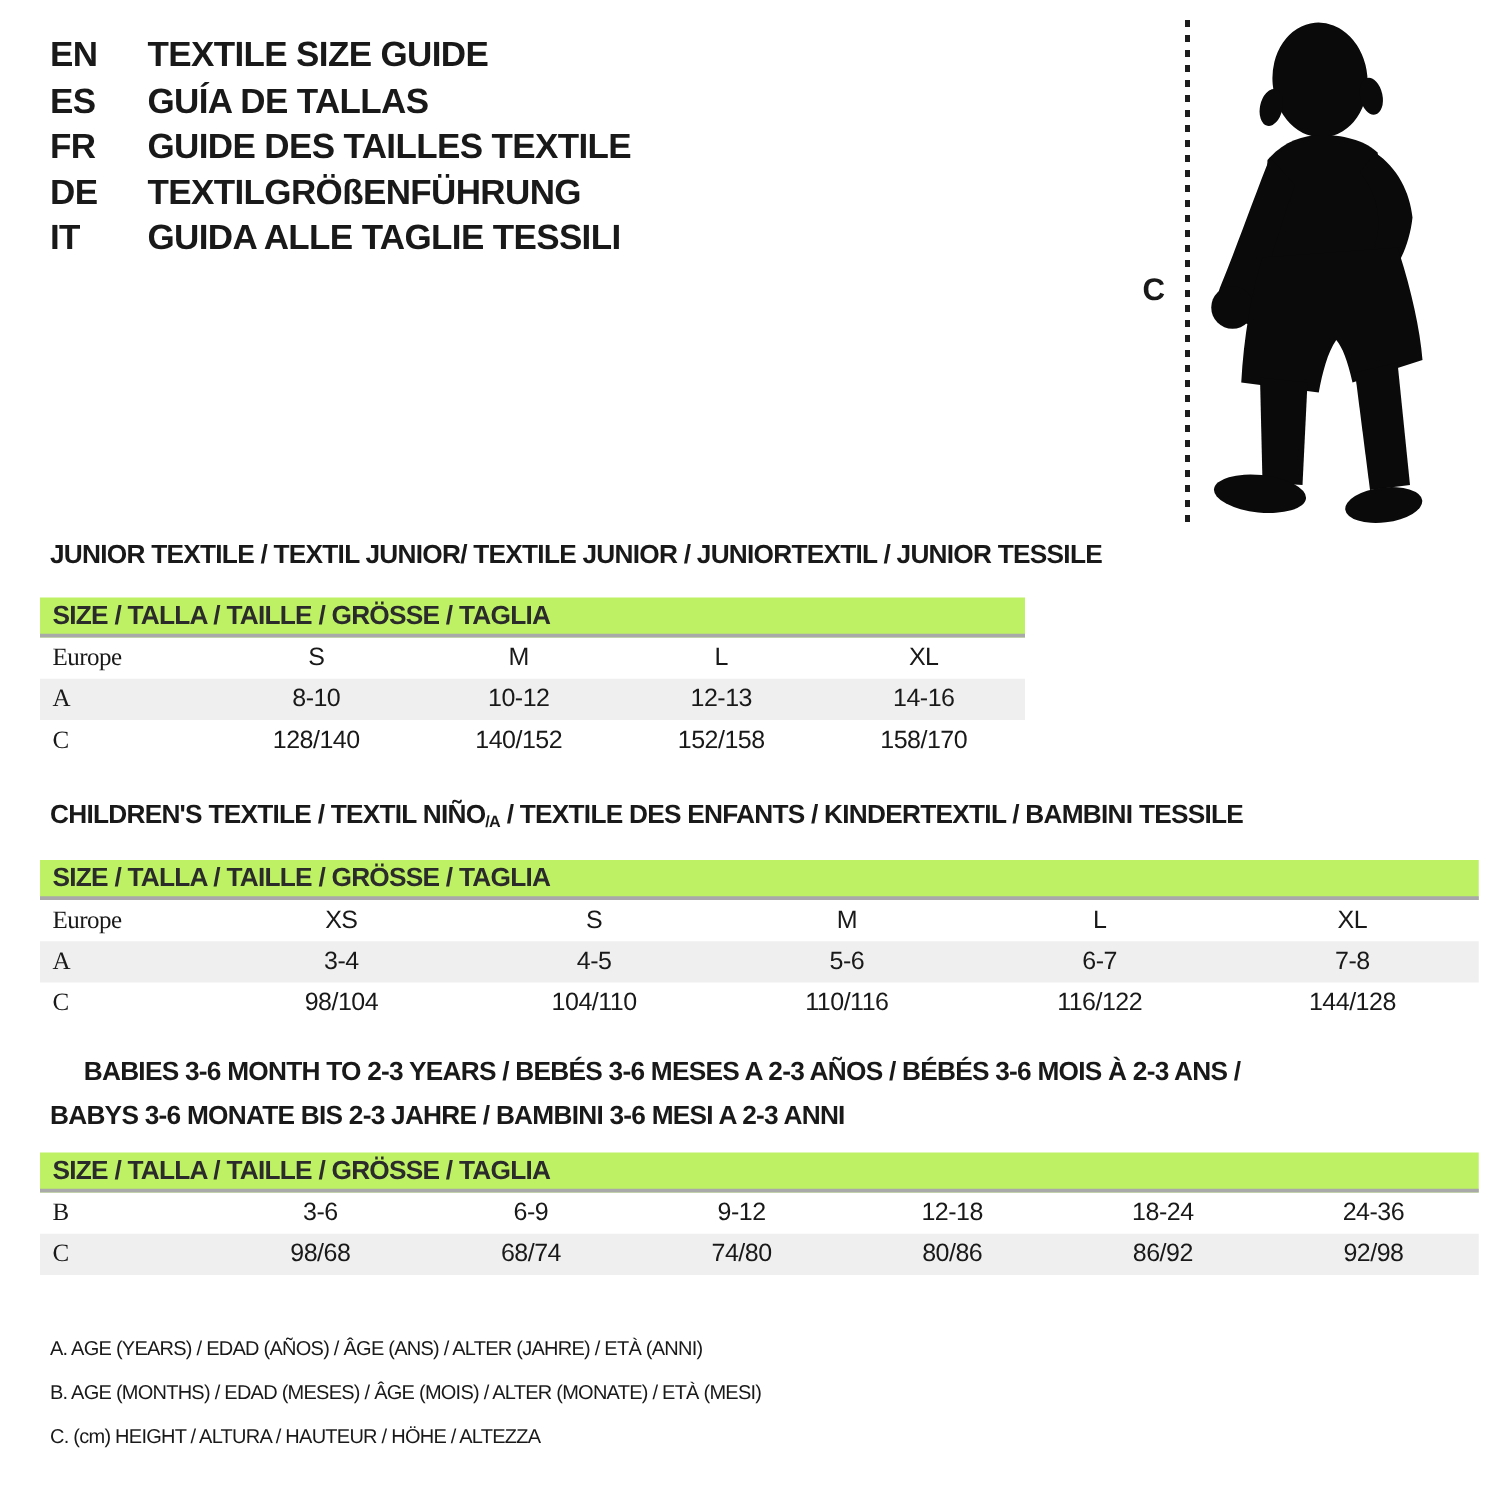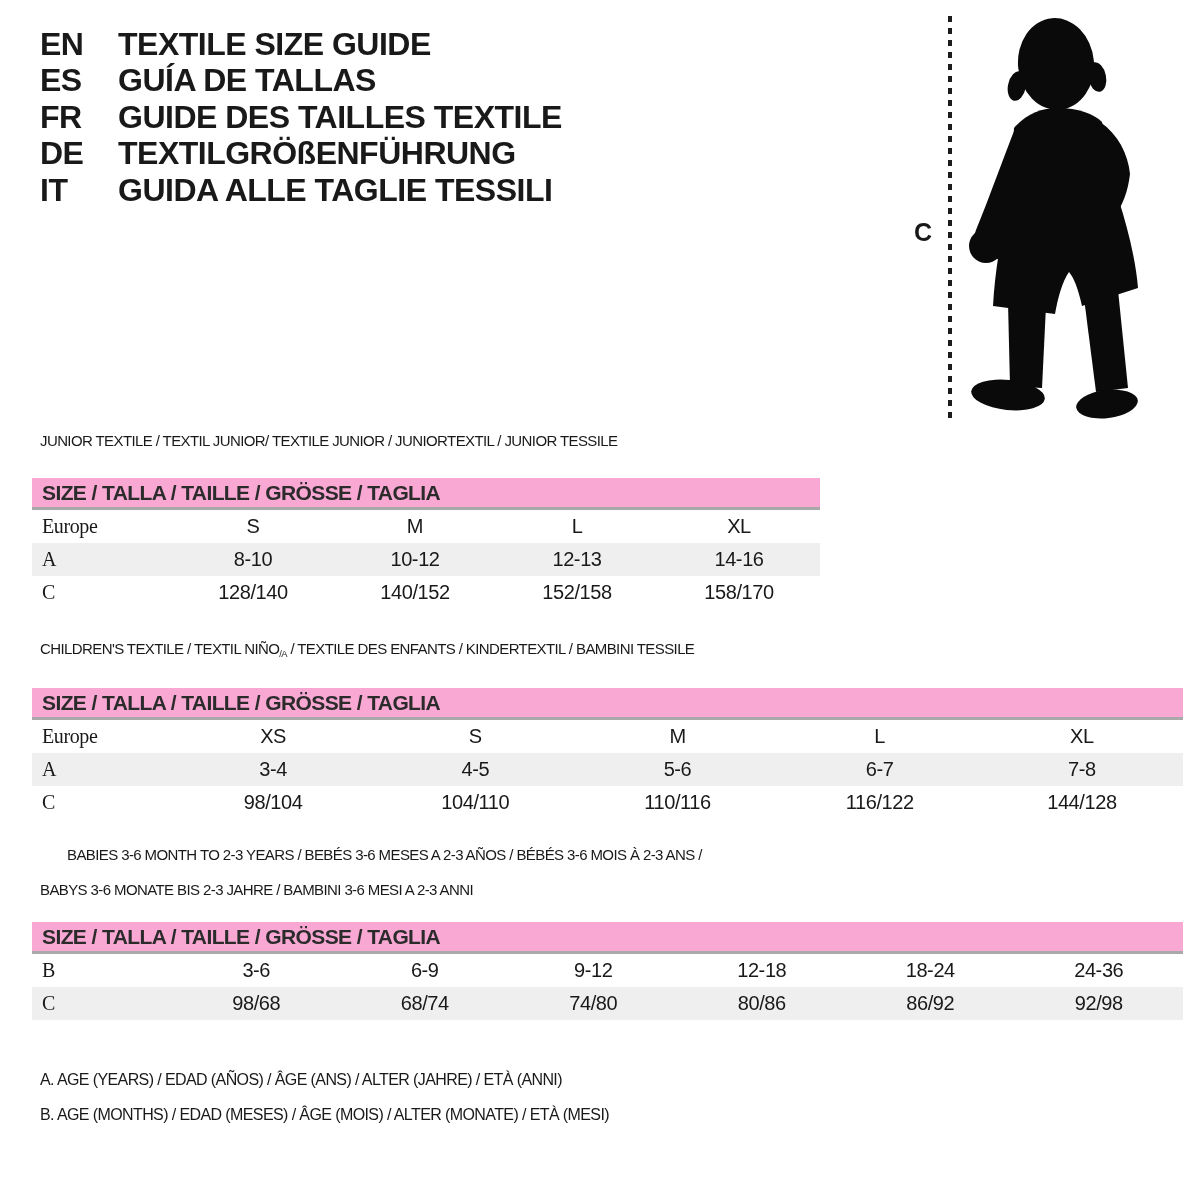--- a/index.html
+++ b/index.html
@@ -6,50 +6,50 @@
   body {
     width:1200px; height:1200px; position:relative;
     background:#ffffff; color:#191919;
     font-family:"Liberation Sans", sans-serif;
     overflow:hidden;
   }
 
   
   .lang-header { position:absolute; left:40px; top:26px; }
   .lang-row { display:flex; height:36.5px; align-items:center;
-              font-weight:700; font-size:32px; letter-spacing:-0.5px; }
+              font-weight:700; font-size:28px; letter-spacing:-0.5px; }
   .lang-code { width:78px; }
 
   
   .measure-line {
     position:absolute; left:948px; top:16px; width:4px; height:404px;
     background:repeating-linear-gradient(to bottom, #1c1c1c 0px, #1c1c1c 6px, transparent 6px, transparent 12px);
   }
   .measure-label { position:absolute; left:914px; top:218px;
                    font-size:25px; font-weight:700; }
   .silhouette { position:absolute; left:966px; top:16px; }
 
   
-  .section-title { position:absolute; font-size:15px; font-weight:400;
+  .section-title { position:absolute; font-size:21px; font-weight:700;
                    letter-spacing:-0.6px; white-space:nowrap; }
   .t-junior   { left:40px; top:432px; }
   .t-children { left:40px; top:640px; }
   .t-babies1  { left:40px; top:846px;margin-left:27px; }
   .t-babies2  { left:40px; top:881px; }
   .sub { font-size:0.62em; vertical-align:-0.28em; }
 
   
   .size-table { position:absolute; }
   .tbl-junior   { left:32px; top:478px; width:788px; }
   .tbl-children { left:32px; top:688px; width:1151px; }
   .tbl-babies   { left:32px; top:922px; width:1151px; }
 
   .size-band {
     height:32px; box-sizing:border-box;
-    background:#f9a8d4; border-bottom:3px solid #a9a9a9;
+    background:#bef264; border-bottom:3px solid #a9a9a9;
     display:flex; align-items:center; padding-left:10px;
     font-weight:700; font-size:21px; letter-spacing:-0.6px; color:#2b2b2b;
   }
   .trow { display:flex; height:33px; align-items:center;
           font-size:20px; letter-spacing:-0.4px; }
   .trow.shaded { background:#efefef; }
   .tlabel { width:140px; padding-left:10px; box-sizing:border-box;font-family:Liberation Serif, serif; }
   .tcell { flex:1; text-align:center; }
 
   
@@ -191,13 +191,14 @@
     <span class="tcell">74/80</span>
     <span class="tcell">80/86</span>
     <span class="tcell">86/92</span>
     <span class="tcell">92/98</span>
   </div>
 </div>
 
 <div class="legend">
   <div class="legend-line">A. AGE (YEARS) / EDAD (AÑOS) / ÂGE (ANS) / ALTER (JAHRE) / ETÀ (ANNI)</div>
   <div class="legend-line">B. AGE (MONTHS) / EDAD (MESES) / ÂGE (MOIS) / ALTER (MONATE) / ETÀ (MESI)</div>
+  <div class="legend-line">C. (cm) HEIGHT / ALTURA / HAUTEUR / HÖHE / ALTEZZA</div>
 </div>
 
 </body></html>

